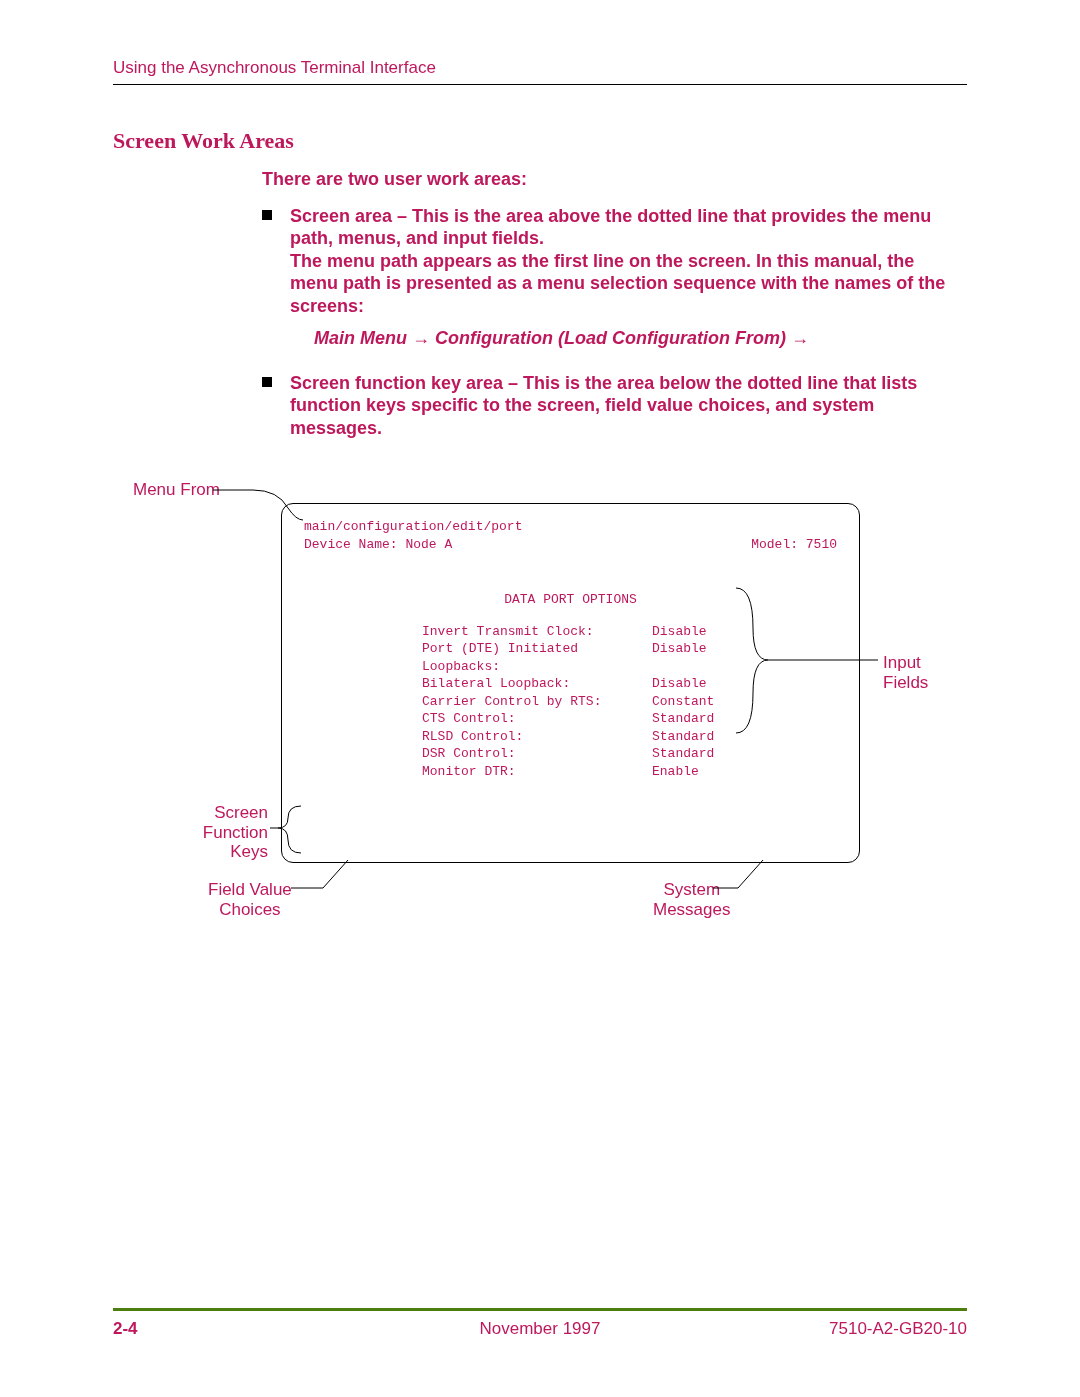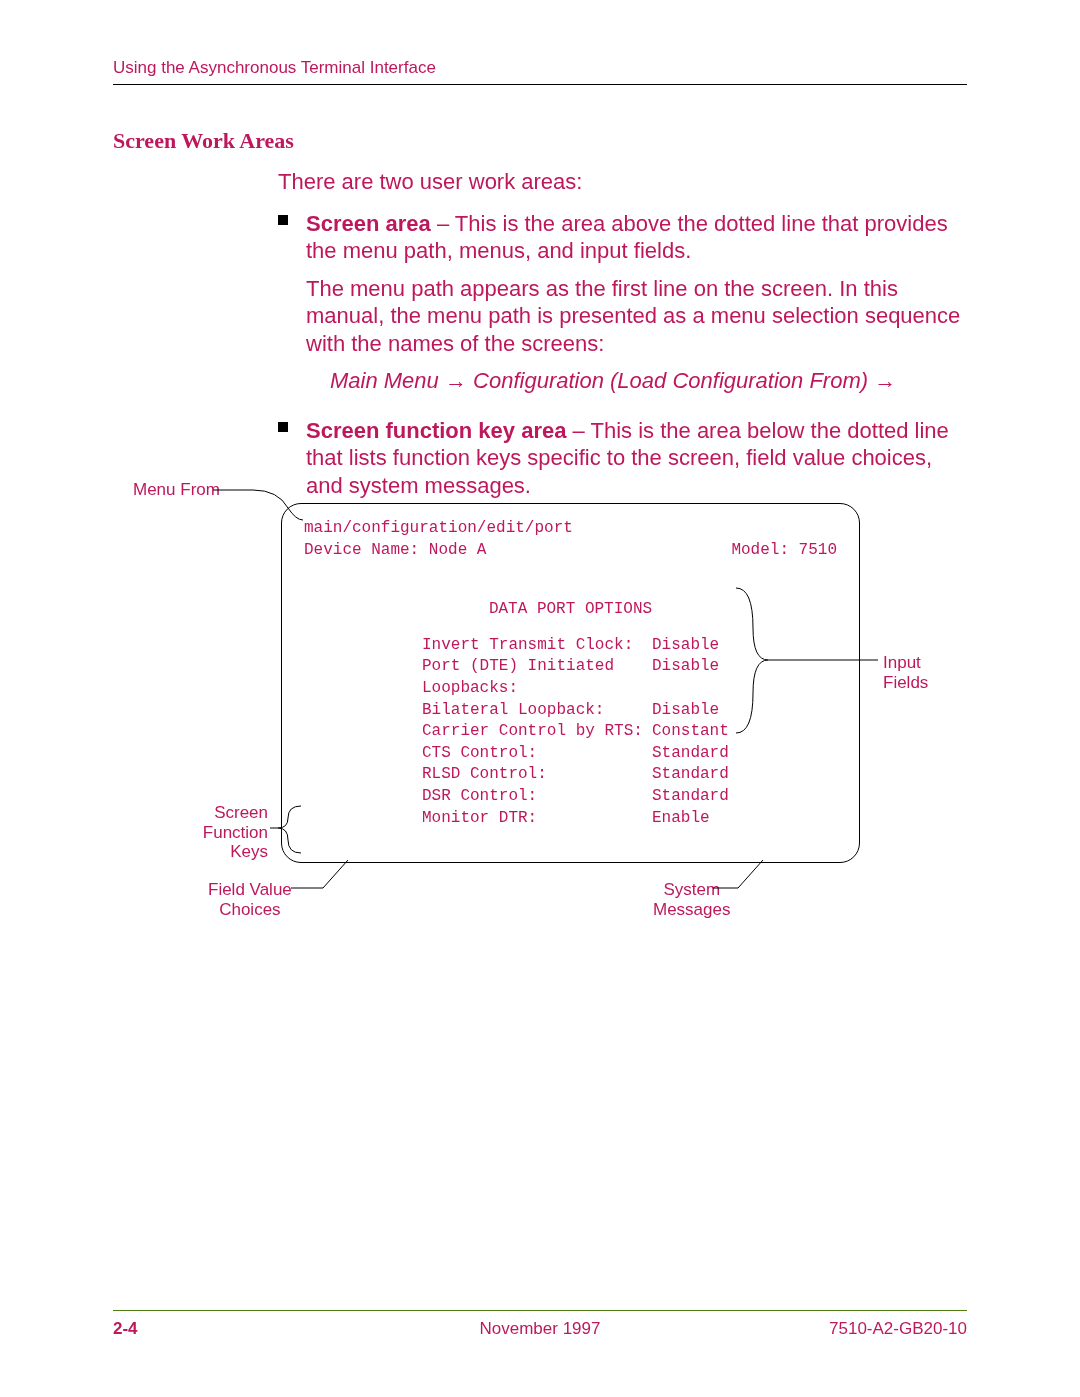--- a/index.html
+++ b/index.html
@@ -29,33 +29,34 @@
     top: 128px;
     left: 113px;
     font-family: "Times New Roman", Times, serif;
     font-weight: bold;
     font-size: 22px;
     text-align: center;
   }
   .body {
     position: absolute;
     top: 168px;
-    left: 278px;
+    left: 262px;
     width: 690px;
-    font-size: 22px;
+    font-size: 18px;
     line-height: 1.25;
+    font-weight: bold;
   }
   .body p { margin: 0 0 14px 0; }
   .bullet-item { display: flex; margin-bottom: 6px; }
   .bullet-mark {
     width: 10px; height: 10px; background: #000;
     margin-top: 5px; margin-right: 18px; flex: 0 0 auto;
   }
   .bullet-text { flex: 1 1 auto; }
-  .bullet-text .sub { margin-top: 10px; margin-bottom: 10px; }
+  .bullet-text .sub { margin-top: 0; margin-bottom: 10px; }
   .menu-path-example {
     font-style: italic;
     margin: 8px 0 16px 24px;
   }
 
   
   .figure {
     position: absolute;
     top: 468px;
     left: 113px;
@@ -63,24 +64,24 @@
     height: 460px;
     font-size: 15px;
   }
   .term-box {
     position: absolute;
     top: 35px;
     left: 168px;
     width: 579px;
     height: 360px;
     border: 1.5px solid #000;
-    border-radius: 20px;
+    border-radius: 12px;
     box-sizing: border-box;
     font-family: "Courier New", Courier, monospace;
-    font-size: 16px;
+    font-size: 13px;
     line-height: 1.35;
     padding: 14px 22px 10px 22px;
     overflow: hidden;
   }
   .term-top-row { display: flex; justify-content: space-between; }
   .term-title { text-align: center; margin-top: 38px; }
   .opts {
     margin-top: 14px;
     margin-left: 118px;
   }
@@ -109,21 +110,21 @@
     width: 855px; height: 460px;
     pointer-events: none;
   }
 
   
   .footer {
     position: absolute;
     bottom: 58px;
     left: 113px;
     right: 113px;
-    border-top: 1px solid #4d7c0f;
+    border-top: 3px solid #4d7c0f;
     padding-top: 8px;
     display: flex;
     font-size: 17px;
   }
   .footer .pg { font-weight: bold; flex: 0 0 200px; }
   .footer .date { flex: 1 1 auto; text-align: center; }
   .footer .doc { flex: 0 0 200px; text-align: right; }
 </style>
 </head>
 <body>

